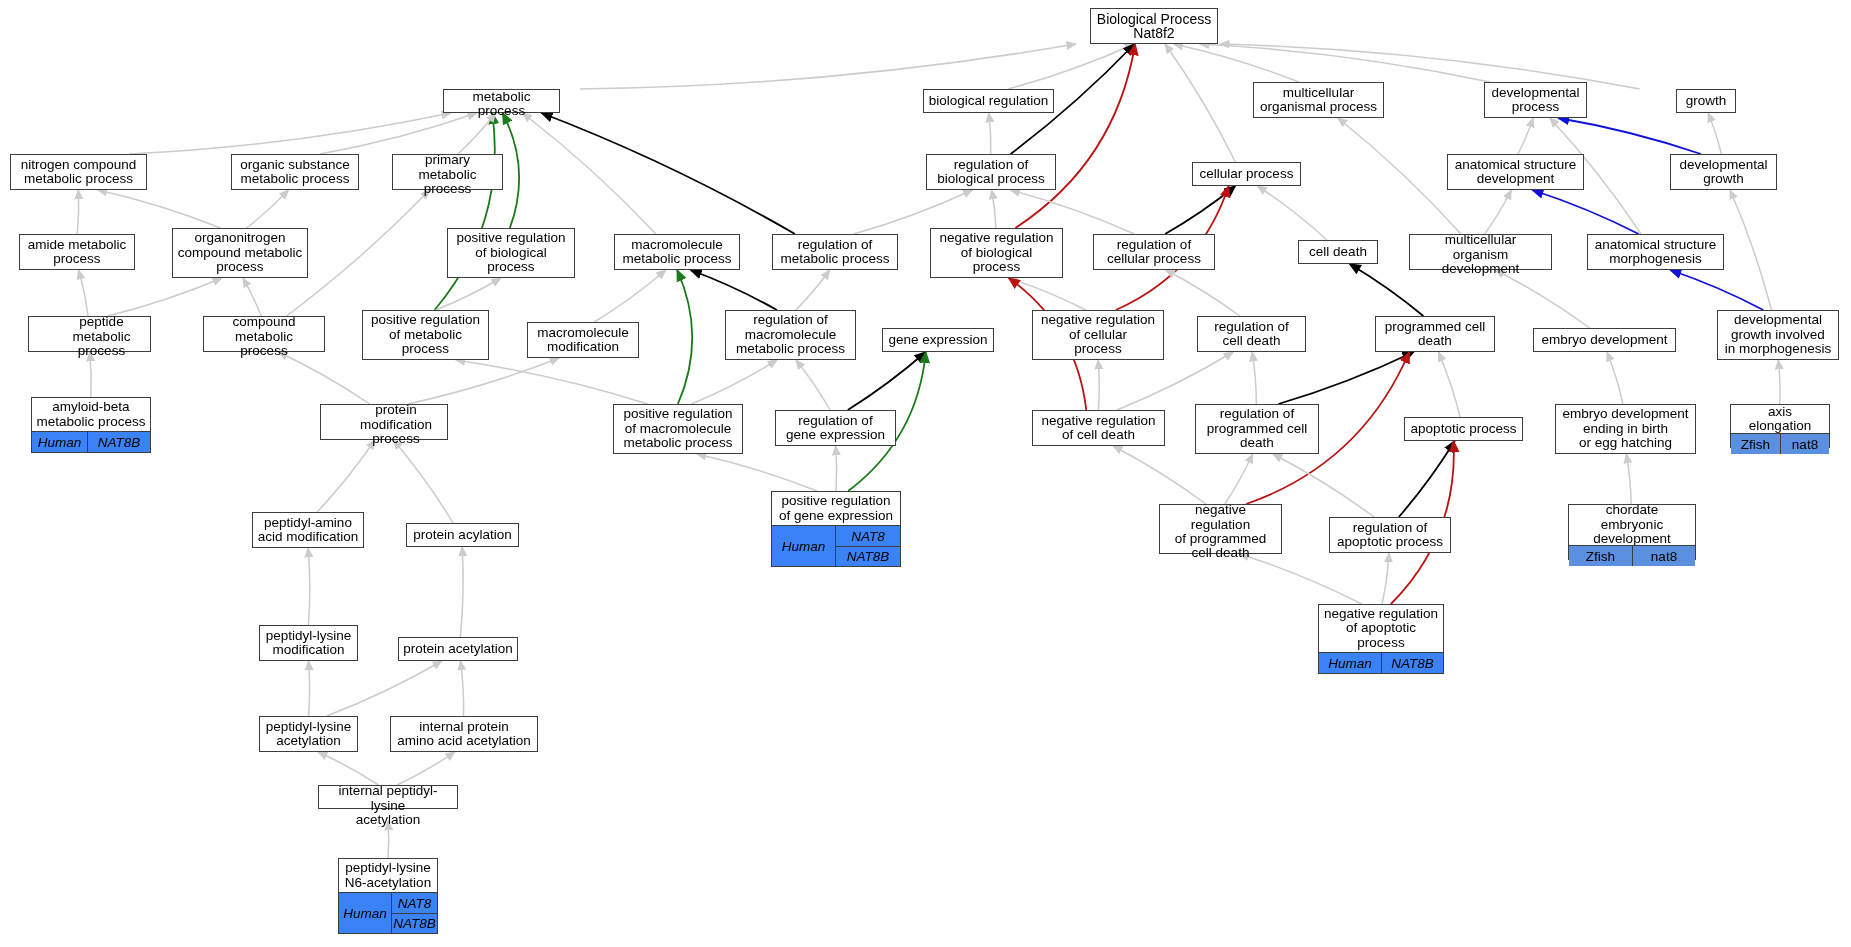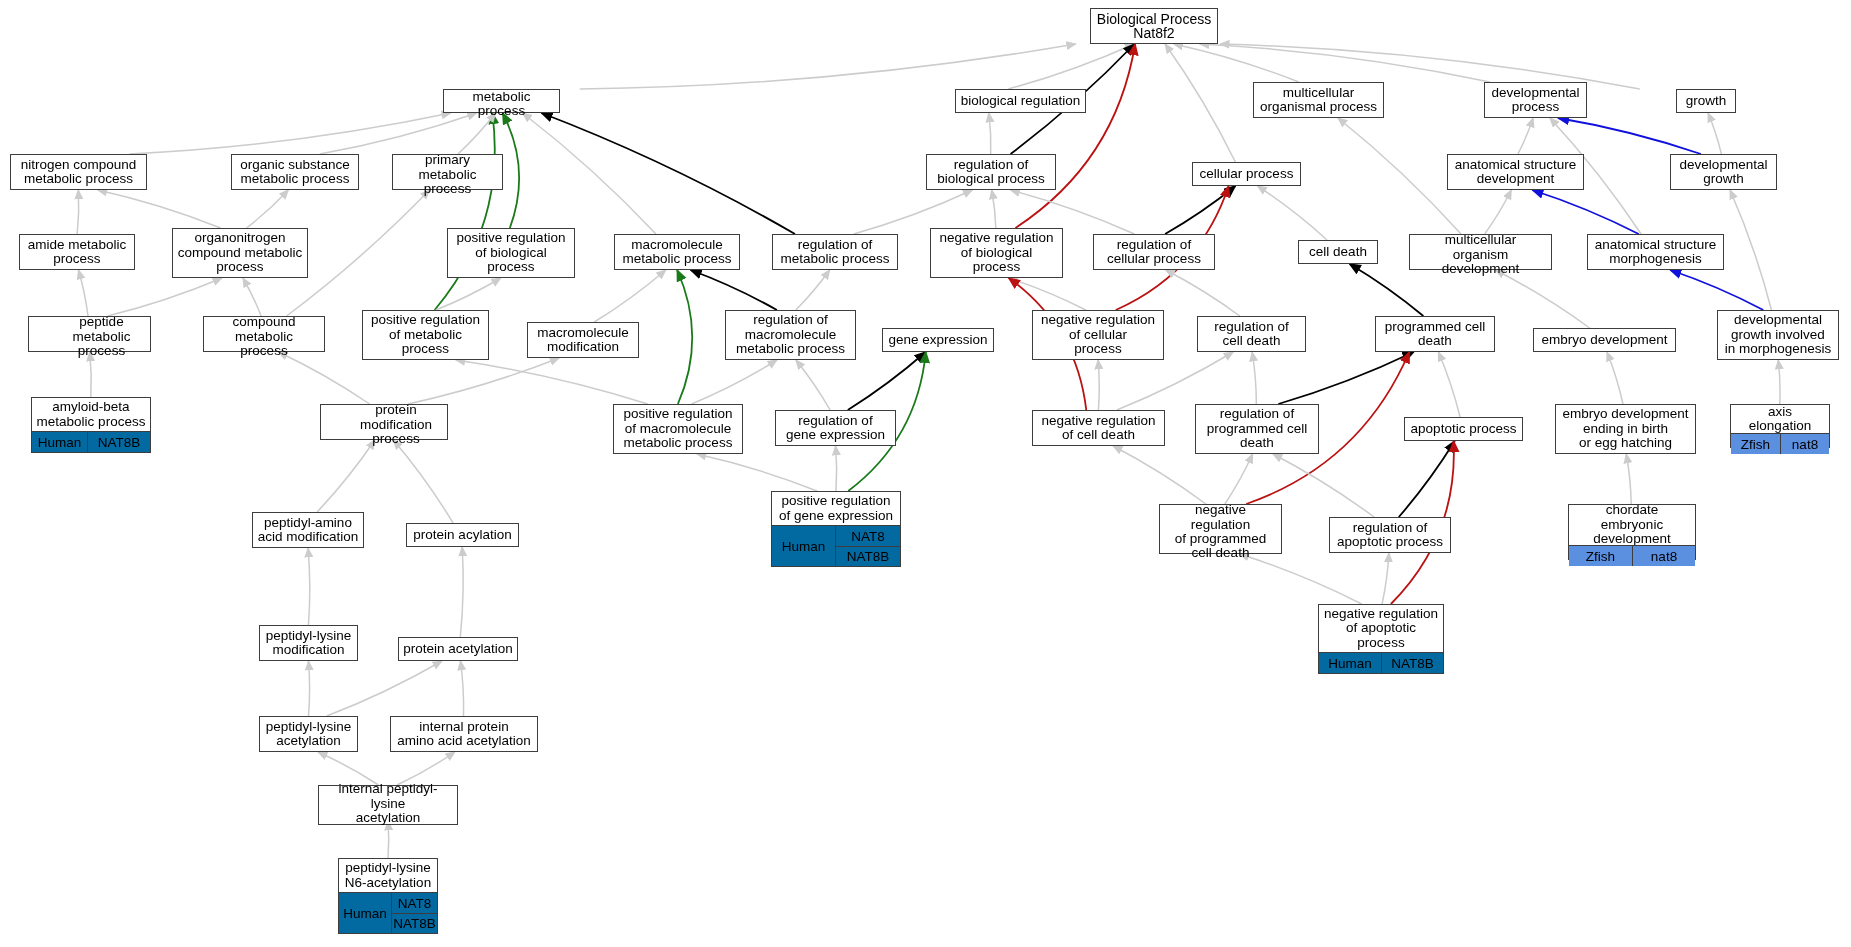--- a/index.html
+++ b/index.html
@@ -12,21 +12,21 @@
   .node .ttl{flex:1;display:flex;align-items:center;justify-content:center;text-align:center;
         font-size:13.5px;line-height:14.4px;color:#000;padding:2px 4px;white-space:pre-line;}
   .node.root .ttl{font-size:14px;}
   .ann{display:flex;border-top:1.3px solid #3d3d3d;}
   .ann .sp{display:flex;align-items:center;justify-content:center;font-size:13.5px;color:#000;
         border-right:1.3px solid #3d3d3d;box-sizing:border-box;}
   .ann .genes{display:flex;flex-direction:column;flex:1;}
   .ann .gn{display:flex;align-items:center;justify-content:center;font-size:13.5px;color:#000;
         box-sizing:border-box;}
   .ann .gn + .gn{border-top:1.3px solid #3d3d3d;}
-  .human .sp,.human .gn{background:#0369a1;}
+  .human .sp,.human .gn{background:#3b82f6;font-style:italic;}
   .zfish .sp,.zfish .gn{background:#5b8fe0;}
 </style>
 </head>
 <body>
 
 <div id="canvas">
   <svg id="edges">
       <defs>
         <marker id="mk-is_a" markerWidth="7" markerHeight="7" refX="6.2" refY="3" orient="auto" markerUnits="strokeWidth">
           <path d="M0,0 L7,3 L0,6 z" fill="#cccccc"></path>
@@ -129,21 +129,21 @@
       <path d="M397.12,785 Q427.32,770.8104 454.88,752" fill="none" stroke="#cccccc" stroke-width="1.5" marker-end="url(#mk-is_a)"></path>
       <path d="M388,858 Q389.48,839.5 388,821" fill="none" stroke="#cccccc" stroke-width="1.5" marker-end="url(#mk-is_a)"></path>
     </svg>
 <div class="node root" style="left: 1090px; top: 8px; width: 128px; height: 36px;">
       <div class="ttl" style="height: 36px;">Biological Process
 Nat8f2</div>
     </div>
     <div class="node" style="left: 443px; top: 89px; width: 117px; height: 24px;">
       <div class="ttl" style="height: 24px;">metabolic process</div>
     </div>
-    <div class="node" style="left: 923px; top: 89px; width: 131px; height: 24px; margin-left: 32px;">
+    <div class="node" style="left: 923px; top: 89px; width: 131px; height: 24px;">
       <div class="ttl" style="height: 24px;">biological regulation</div>
     </div>
     <div class="node" style="left: 1253px; top: 82px; width: 131px; height: 36px;">
       <div class="ttl" style="height: 36px;">multicellular
 organismal process</div>
     </div>
     <div class="node" style="left: 1484px; top: 82px; width: 103px; height: 36px;">
       <div class="ttl" style="height: 36px;">developmental
 process</div>
     </div>
@@ -370,21 +370,21 @@
       <div class="ttl" style="height: 24px;">protein acetylation</div>
     </div>
     <div class="node" style="left: 259px; top: 716px; width: 99px; height: 36px;">
       <div class="ttl" style="height: 36px;">peptidyl-lysine
 acetylation</div>
     </div>
     <div class="node" style="left: 390px; top: 716px; width: 148px; height: 36px;">
       <div class="ttl" style="height: 36px;">internal protein
 amino acid acetylation</div>
     </div>
-    <div class="node" style="left: 318px; top: 785px; width: 140px; height: 40px; justify-content: flex-end;">
+    <div class="node" style="left: 318px; top: 785px; width: 140px; height: 24px;">
       <div class="ttl" style="height: 36px;">internal peptidyl-lysine
 acetylation</div>
     </div>
     <div class="node" style="left: 338px; top: 858px; width: 100px; height: 76px;">
       <div class="ttl" style="height: 36px;">peptidyl-lysine
 N6-acetylation</div>
       <div class="ann human" style="height: 40px;">
         <div class="sp" style="width: 53px;">Human</div>
         <div class="genes">
           <div class="gn" style="height: 20px;">NAT8</div>

